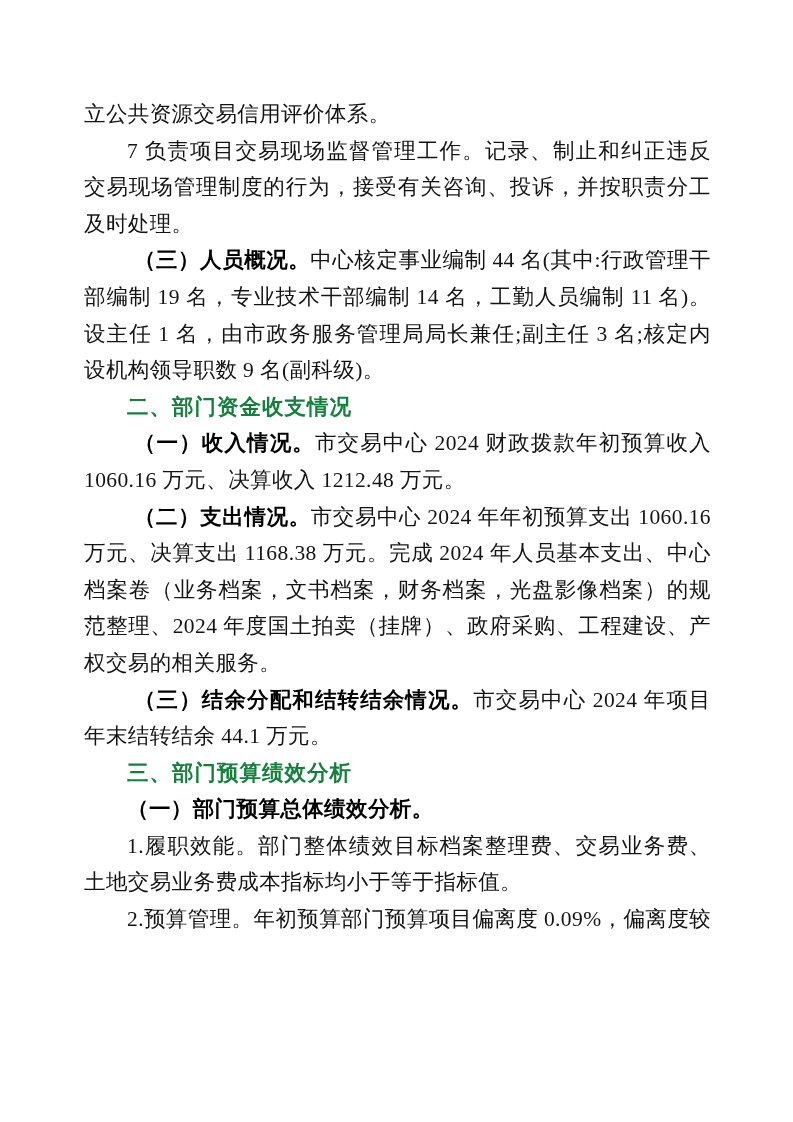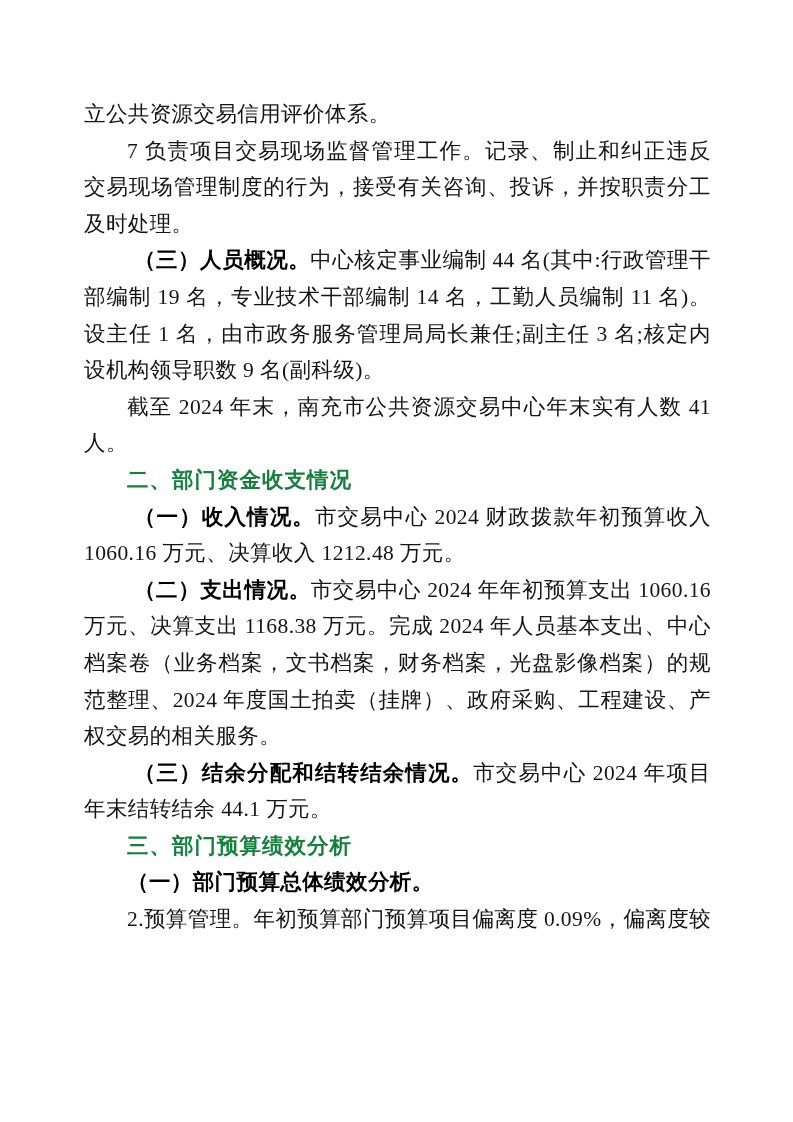--- a/index.html
+++ b/index.html
@@ -67,25 +67,25 @@
   }
 </style>
 </head>
 <body>
 
 <div class="page">
   <div class="content" id="doc-content">
       <p class="body-continued"><span>立公共资源交易信用评价体系。</span></p>
       <p class="body"><span>7 负责项目交易现场监督管理工作。记录、制止和纠正违反交易现场管理制度的行为，接受有关咨询、投诉，并按职责分工及时处理。</span></p>
       <p class="body"><span class="lead">（三）人员概况。</span><span>中心核定事业编制 44 名(其中:行政管理干部编制 19 名，专业技术干部编制 14 名，工勤人员编制 11 名)。设主任 1 名，由市政务服务管理局局长兼任;副主任 3 名;核定内设机构领导职数 9 名(副科级)。</span></p>
-      <p class="body"><span>截至 2024 年末，南充市公共资源交易中心年末实有人数 41 人。</span></p>
       <p class="heading"><span>二、部门资金收支情况</span></p>
       <p class="body"><span class="lead">（一）收入情况。</span><span>市交易中心 2024 财政拨款年初预算收入 1060.16 万元、决算收入 1212.48 万元。</span></p>
       <p class="body"><span class="lead">（二）支出情况。</span><span>市交易中心 2024 年年初预算支出 1060.16 万元、决算支出 1168.38 万元。完成 2024 年人员基本支出、中心档案卷（业务档案，文书档案，财务档案，光盘影像档案）的规范整理、2024 年度国土拍卖（挂牌）、政府采购、工程建设、产权交易的相关服务。</span></p>
       <p class="body"><span class="lead">（三）结余分配和结转结余情况。</span><span>市交易中心 2024 年项目年末结转结余 44.1 万元。</span></p>
       <p class="heading"><span>三、部门预算绩效分析</span></p>
       <p class="subheading"><span>（一）部门预算总体绩效分析。</span></p>
+      <p class="body"><span>1.履职效能。部门整体绩效目标档案整理费、交易业务费、土地交易业务费成本指标均小于等于指标值。</span></p>
       <p class="body"><span>2.预算管理。年初预算部门预算项目偏离度 0.09%，偏离度较小，预算编制质量较高，1-6 月支出执行进度 44%、1-10 月支出执行进度</span></p>
     </div>
   <div class="footer">
     <span>- 17-</span>
   </div>
 </div>
 
 </body></html>

